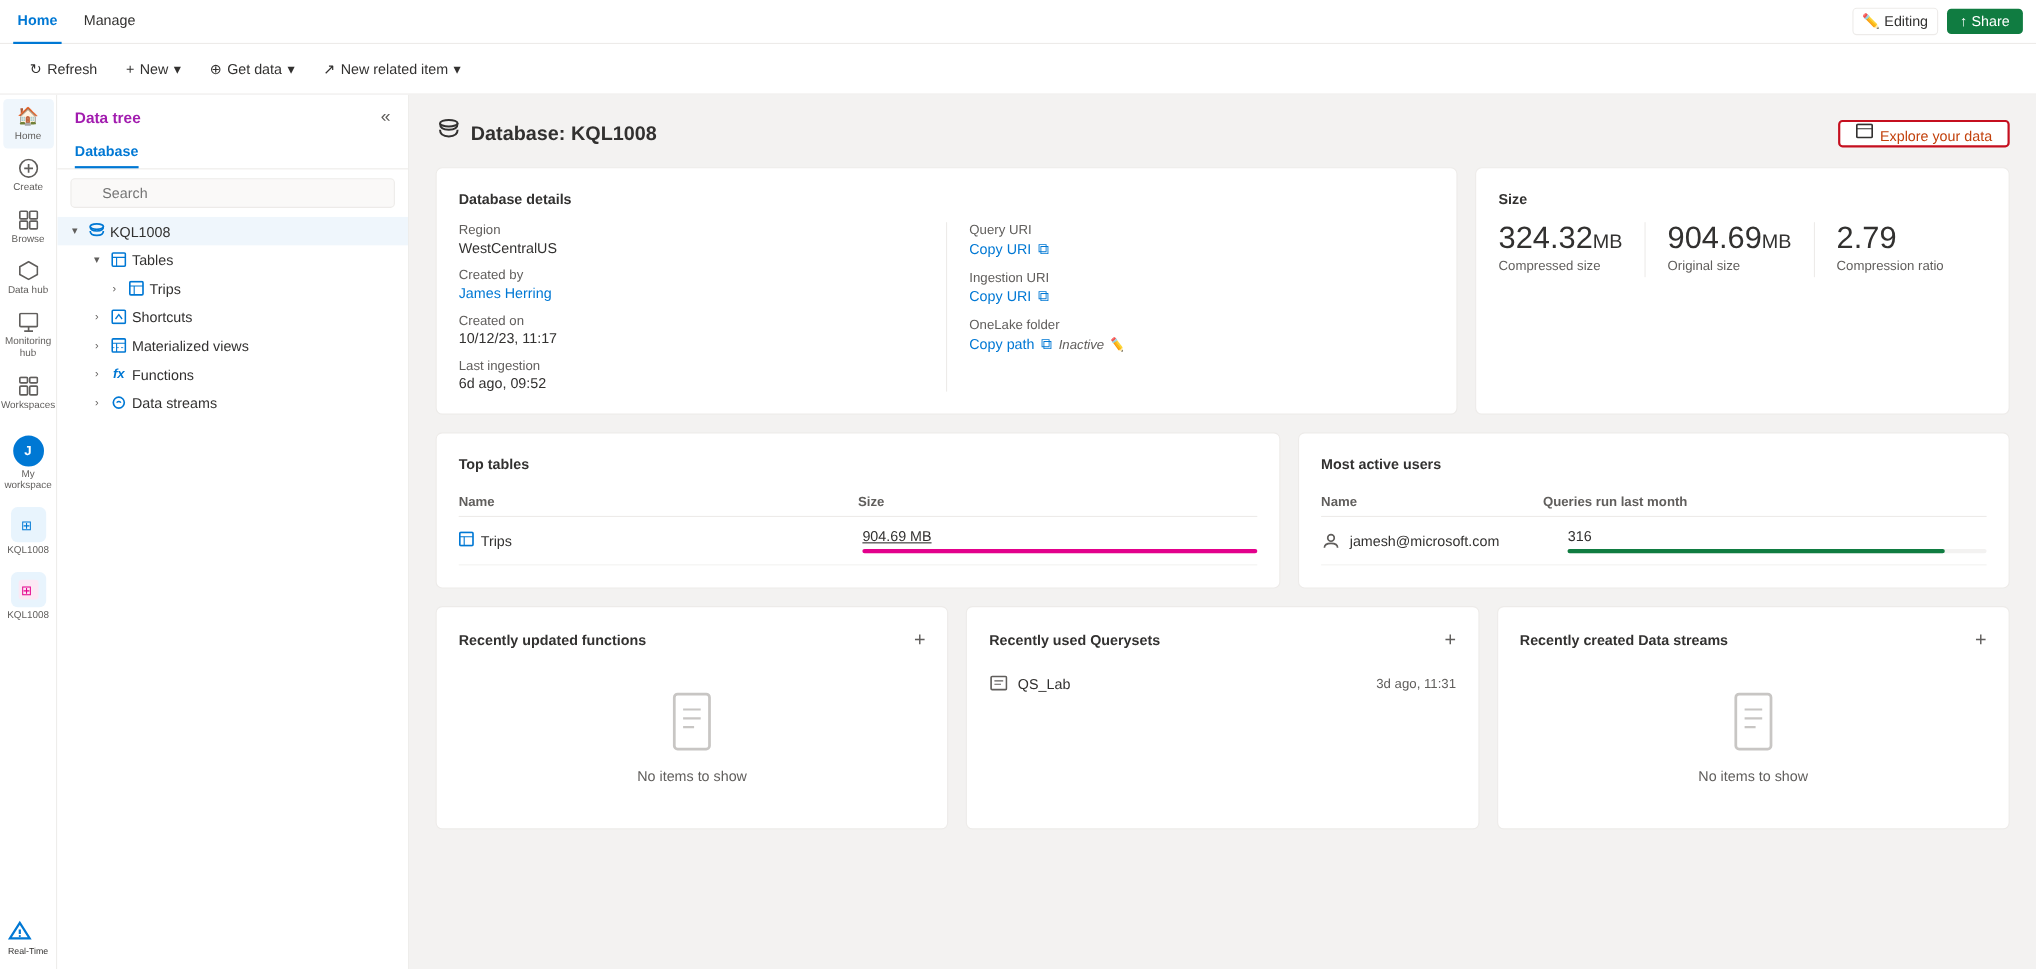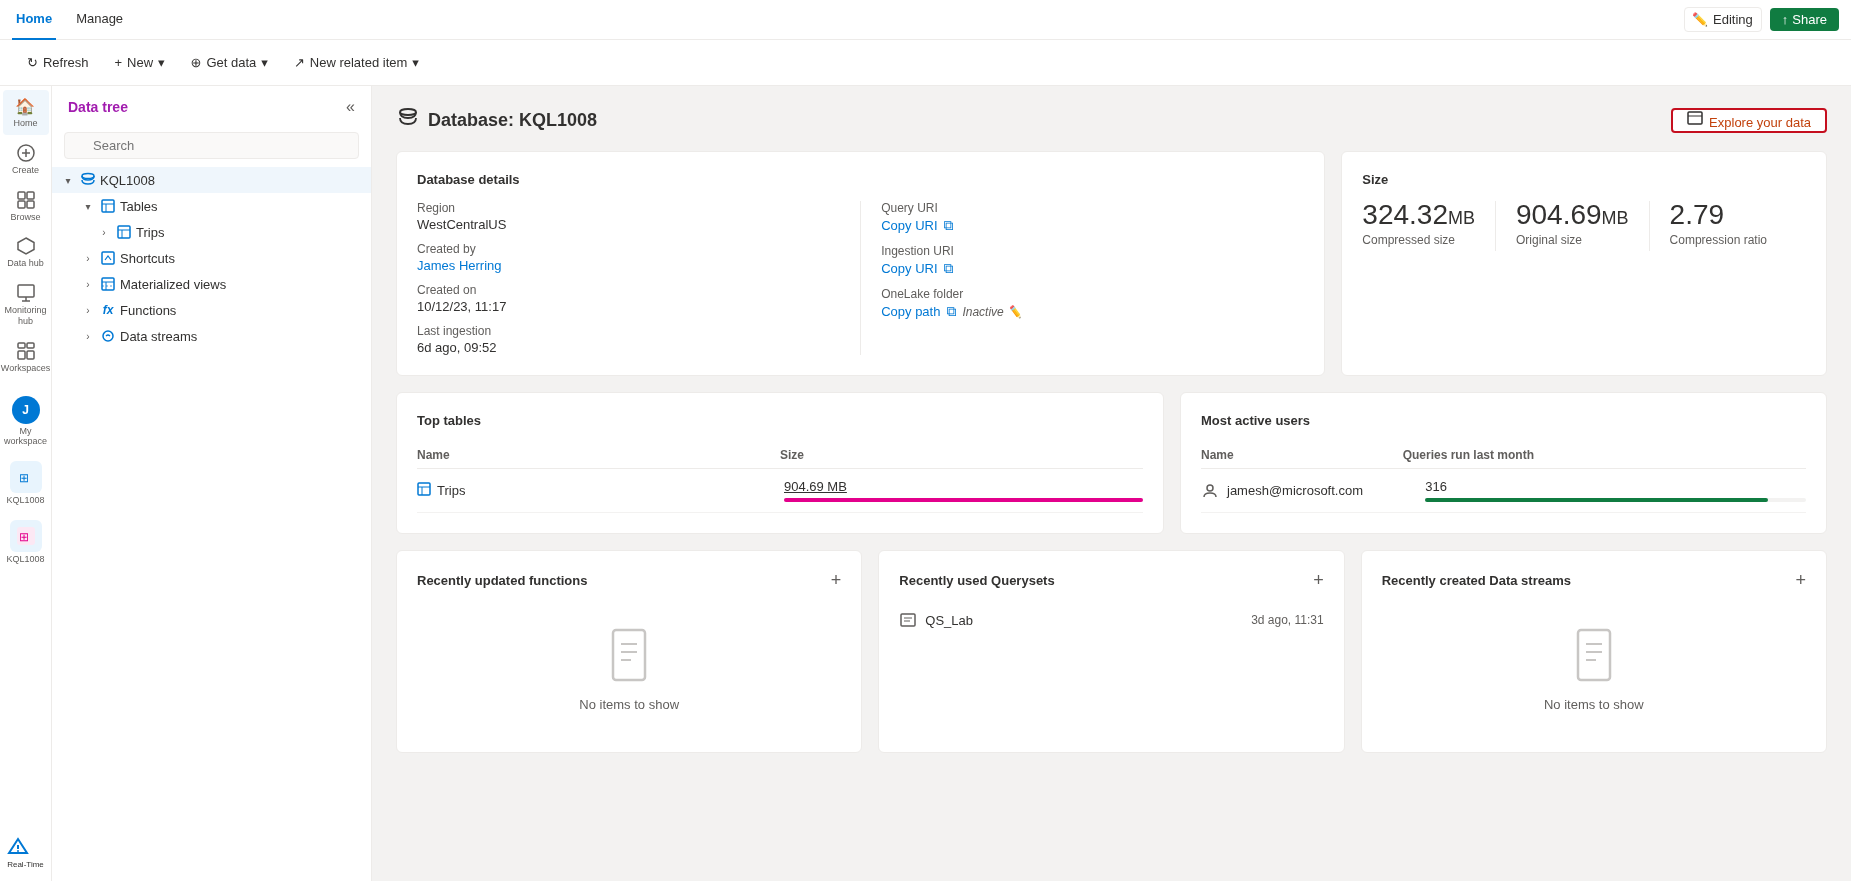--- a/index.html
+++ b/index.html
@@ -260,20 +260,23 @@
       </div>
       <div class="icon-label" style="font-size:8px;">Real-Time</div>
     </div>
   </div>
 
   <div class="data-tree">
     <div class="data-tree-header">
       <span class="data-tree-title">Data tree</span>
       <span class="collapse-btn">«</span>
     </div>
+    <div class="data-tree-tabs">
+      <div class="data-tree-tab active">Database</div>
+    </div>
     <div class="data-tree-search">
       <div class="search-wrap">
         <span class="search-icon-inner">🔍</span>
         <input class="search-input" type="text" placeholder="Search" style="">
       </div>
     </div>
     <div class="tree-items">
 
       <div class="tree-item selected">
         <span class="tree-chevron">▾</span>

